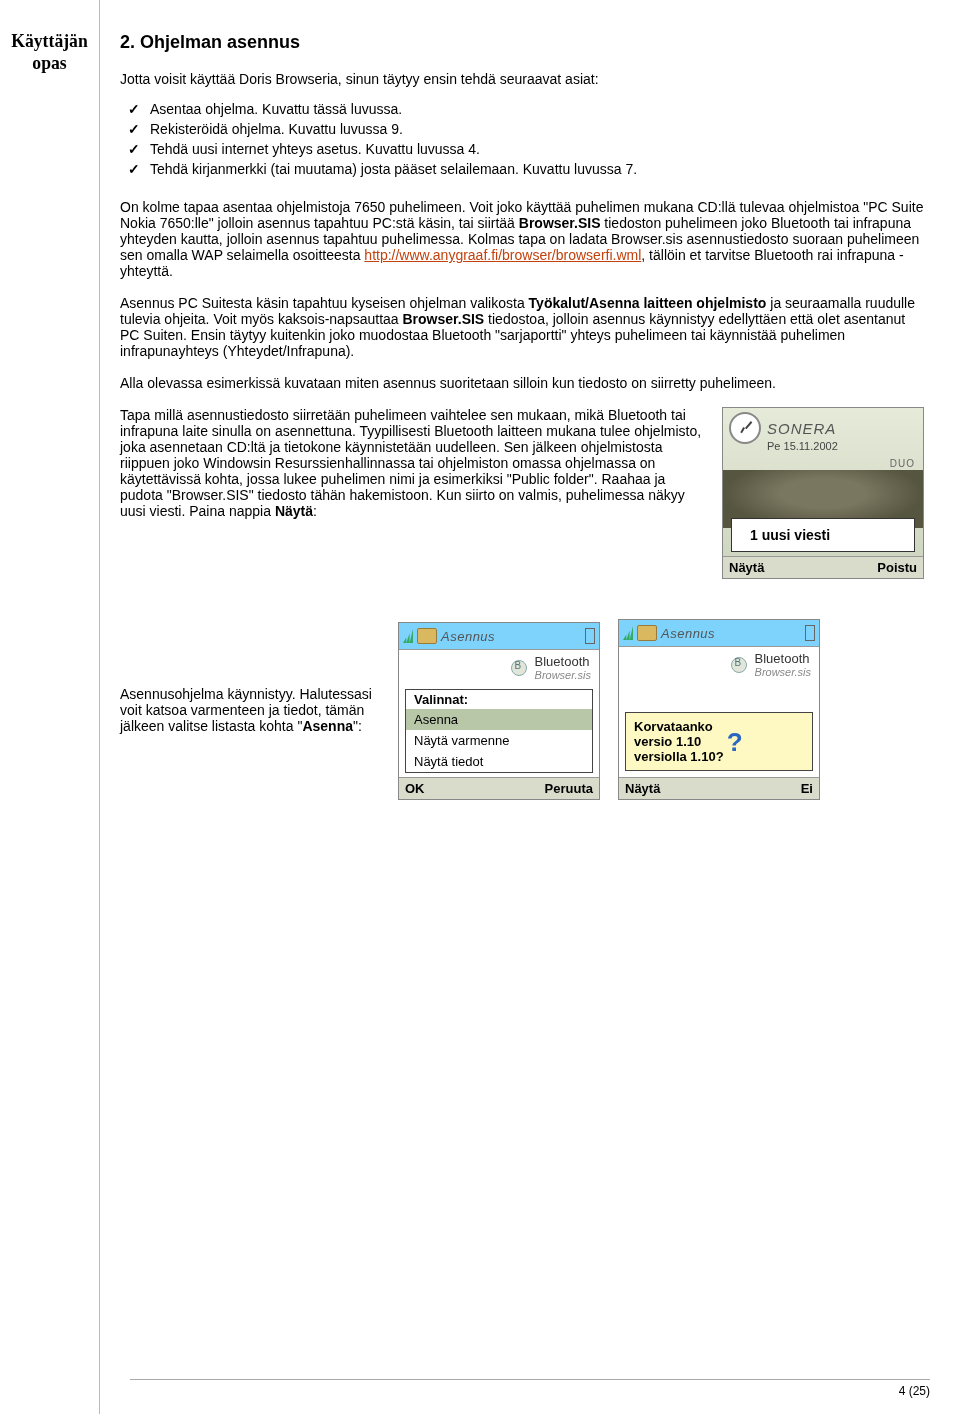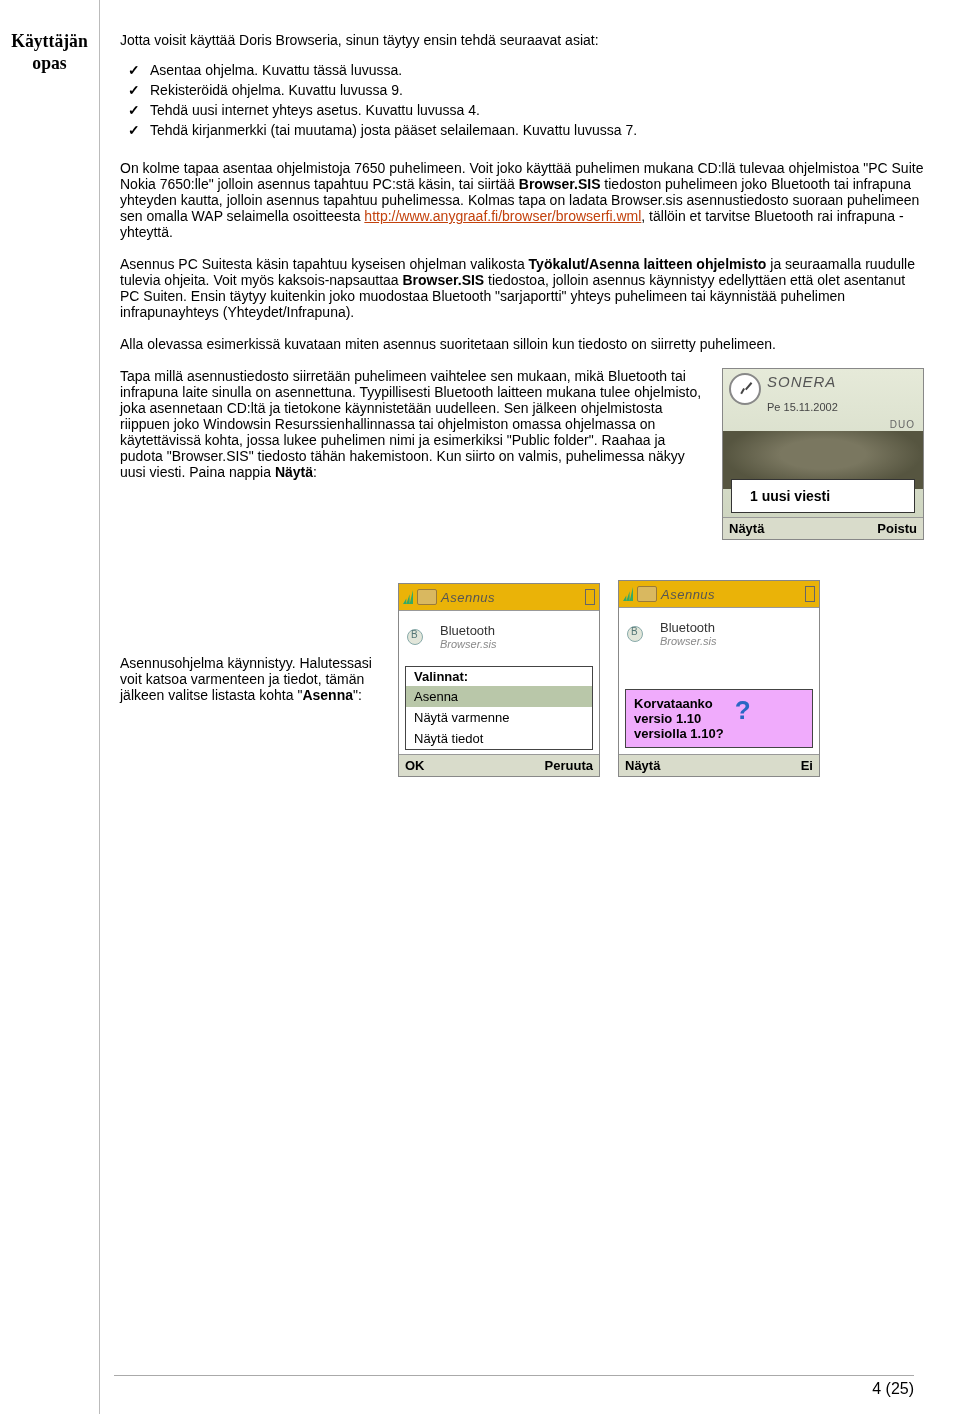--- a/index.html
+++ b/index.html
@@ -76,21 +76,21 @@
     width: 202px;
     border: 1px solid #888;
     background: #fff;
     font-family: Tahoma, Arial, sans-serif;
     font-size: 12px;
     box-sizing: border-box;
   }
   .phone .statusbar {
     display: flex;
     align-items: center;
-    background: #eab308;
+    background: #7dd3fc;
     border-bottom: 1px solid #999;
     padding: 2px 4px;
     height: 22px;
     gap: 4px;
   }
   .phone .sig {
     width: 10px; height: 14px;
     background: linear-gradient(to top, #3a6 0 100%);
     clip-path: polygon(0 100%, 33% 60%, 33% 100%, 66% 30%, 66% 100%, 100% 0, 100% 100%);
   }
@@ -121,21 +121,21 @@
     font-size: 13px;
   }
   
   .phone.home .content {
     height: 148px;
     position: relative;
     background: linear-gradient(#e6ead9, #cfd6c1);
   }
   .phone.home .clockrow {
     position: absolute; top: 4px; left: 6px;
-    display: flex; align-items: flex-start; gap: 6px;
+    display: flex; align-items: center; gap: 6px;
   }
   .phone.home .clock {
     width: 28px; height: 28px; border-radius: 50%;
     border: 2px solid #888; background: #fff;
     position: relative;
   }
   .phone.home .clock::before, .phone.home .clock::after {
     content: ""; position: absolute; background: #444;
     left: 50%; top: 50%; transform-origin: left top;
   }
@@ -161,21 +161,21 @@
     background: #fff; border: 1px solid #333;
     padding: 8px 18px;
     font-weight: bold; font-size: 14px;
   }
   
   .phone.install .content {
     padding: 0;
   }
   .phone.install .item {
     display: flex; align-items: center;
-    gap: 17px; padding: 12px 8px;
+    gap: 8px; padding: 4px 8px; justify-content: flex-end;
   }
   .phone.install .bt-icon {
     width: 14px; height: 14px; border-radius: 50%;
     background: #e2e6da; border: 1px solid #8aa;
     position: relative; flex: 0 0 14px;
   }
   .phone.install .bt-icon::after {
     content: "B"; position: absolute; left: 3px; top: -1px;
     font-size: 10px; color: #577;
   }
@@ -190,22 +190,22 @@
     padding: 2px 8px; font-weight: bold; font-size: 13px;
   }
   .phone.install .menu .opt {
     padding: 3px 8px; font-size: 13px;
   }
   .phone.install .menu .opt.sel {
     background: #b9c7a9;
   }
   .phone.install .confirm {
     margin: 30px 6px 6px 6px;
-    border: 1px solid #444; background: #f0abfc;
-    display: flex; align-items: flex-start; gap: 8px;
+    border: 1px solid #444; background: #fef9c3;
+    display: flex; align-items: center; 
     padding: 6px 8px; font-size: 13px; font-weight: bold;
   }
   .phone.install .qmark {
     width: 22px; height: 28px; flex: 0 0 22px;
     color: #2a66c4; font-size: 26px; font-weight: bold;
     text-align: center; line-height: 28px;
   }
   .phones-row {
     display: flex;
     align-items: flex-end;
@@ -213,42 +213,43 @@
     margin-top: 40px;
   }
   .phones-row .side-text {
     flex: 1;
     max-width: 260px;
     font-size: 14px;
     align-self: center;
   }
   .footer {
     position: absolute;
-    right: 46px;
+    right: 30px;
     bottom: 16px;
     border-top: 1px solid #aaa;
     width: calc(100% - 160px);
     text-align: right;
-    font-size: 16px;
+    font-size: 12px;
     padding-top: 4px;
   }
 </style>
 </head>
 <body>
 
 <div class="page">
 
   <aside class="sidebar">
     <div class="brand">
       <div>Käyttäjän</div>
       <div>opas</div>
     </div>
   </aside>
 
   <main class="main">
+    <h2>2. Ohjelman asennus</h2>
 
     <p class="intro">Jotta voisit käyttää Doris Browseria, sinun täytyy ensin tehdä seuraavat asiat:</p>
 
     <ul class="check">
       <li>Asentaa ohjelma. Kuvattu tässä luvussa.</li>
       <li>Rekisteröidä ohjelma. Kuvattu luvussa 9.</li>
       <li>Tehdä uusi internet yhteys asetus. Kuvattu luvussa 4.</li>
       <li>Tehdä kirjanmerkki (tai muutama) josta pääset selailemaan. Kuvattu luvussa 7.</li>
     </ul>
 

